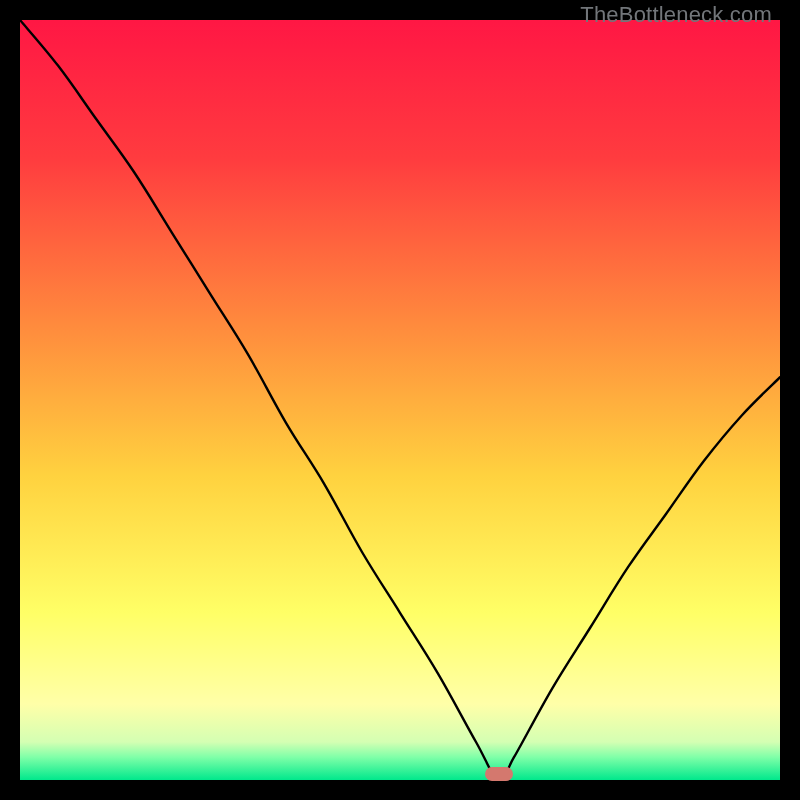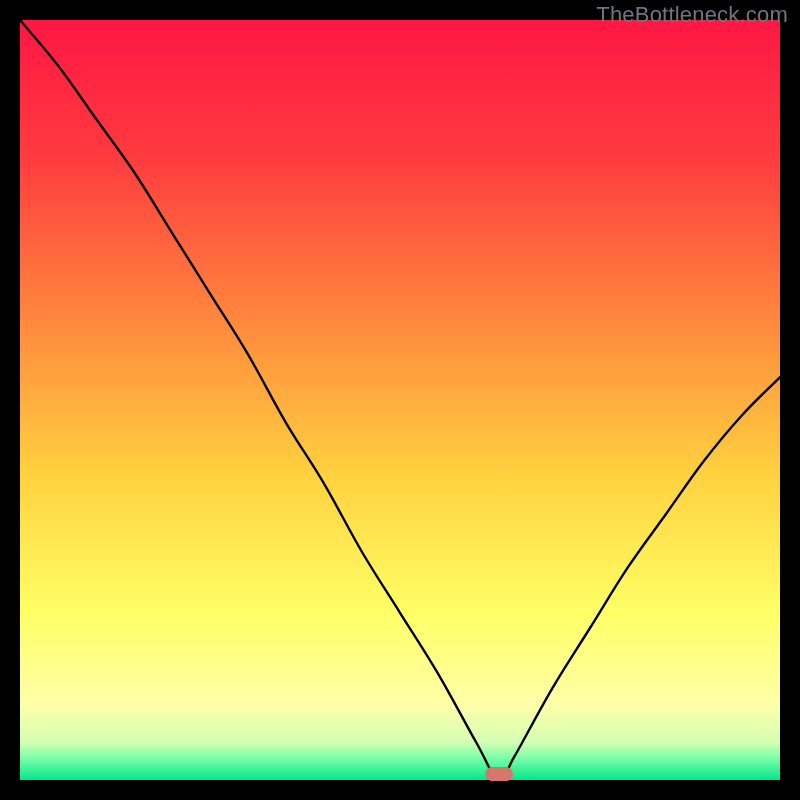--- a/index.html
+++ b/index.html
@@ -22,21 +22,21 @@
   .plot {
     position: absolute;
     left: 0;
     top: 0;
     width: 760px;
     height: 760px;
   }
   .watermark {
     position: absolute;
     top: 2px;
-    right: 12px;
+    right: 28px;
     color: #72767a;
     font-size: 22px;
     font-weight: 400;
     letter-spacing: 0.2px;
     font-family: Arial, Helvetica, sans-serif;
     user-select: none;
   }
   .marker {
     position: absolute;
     width: 28px;

